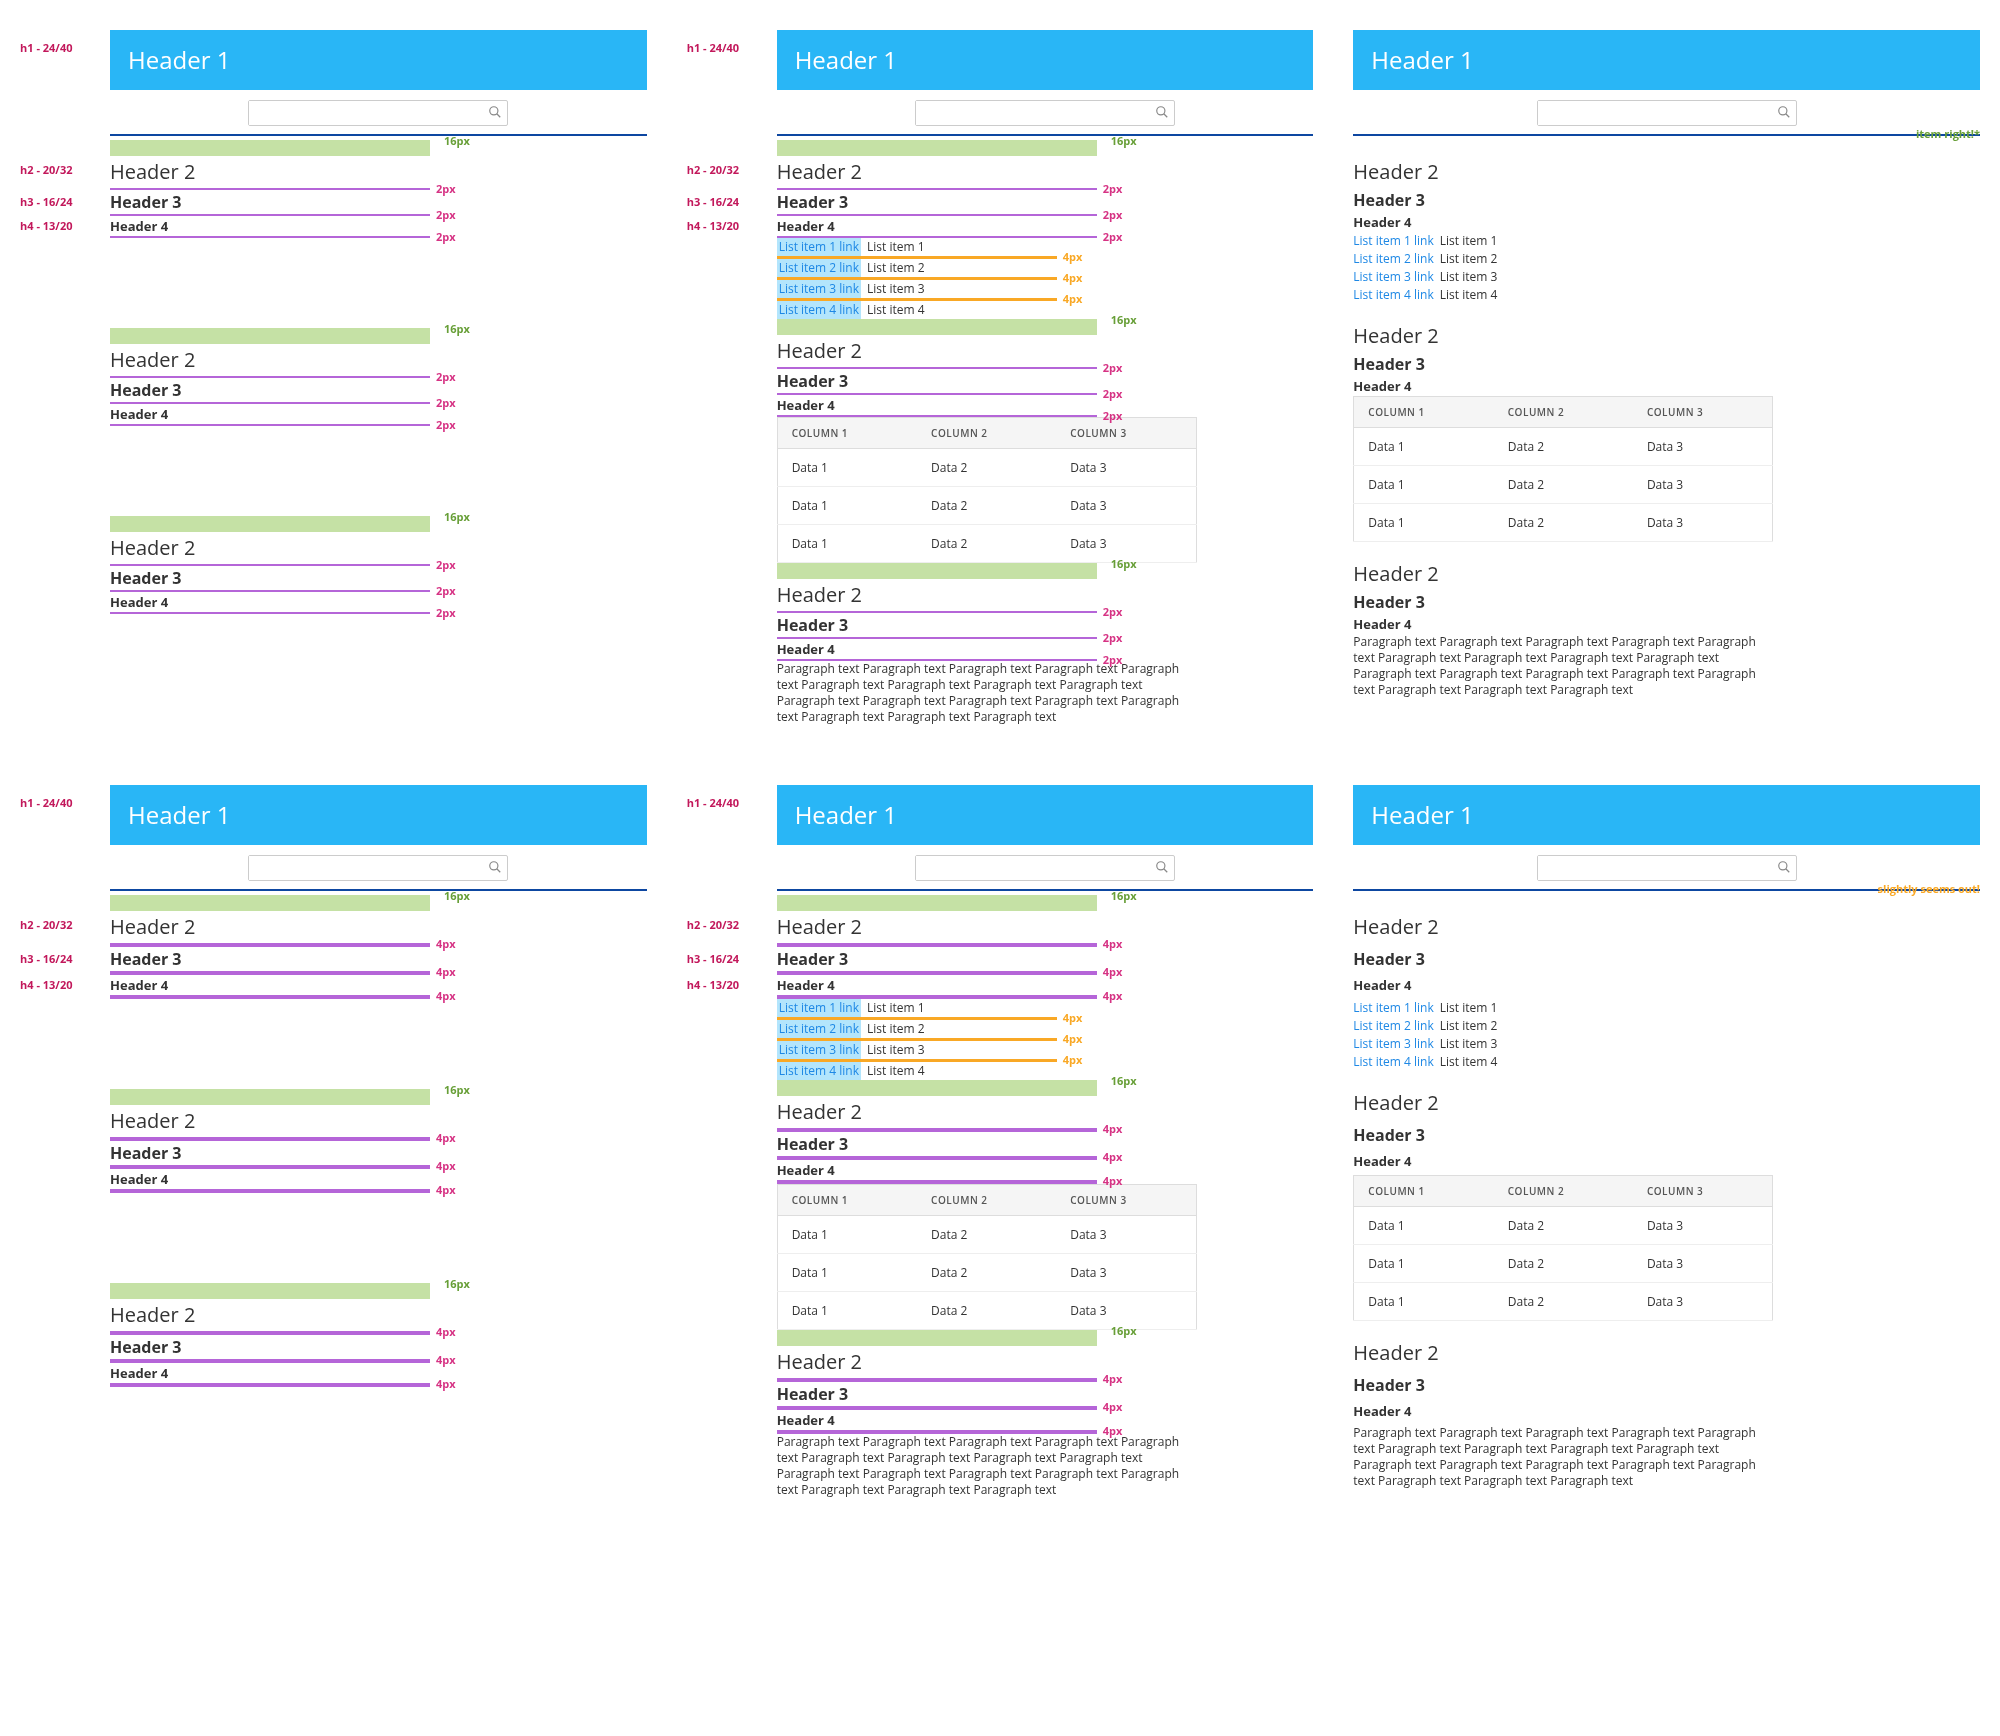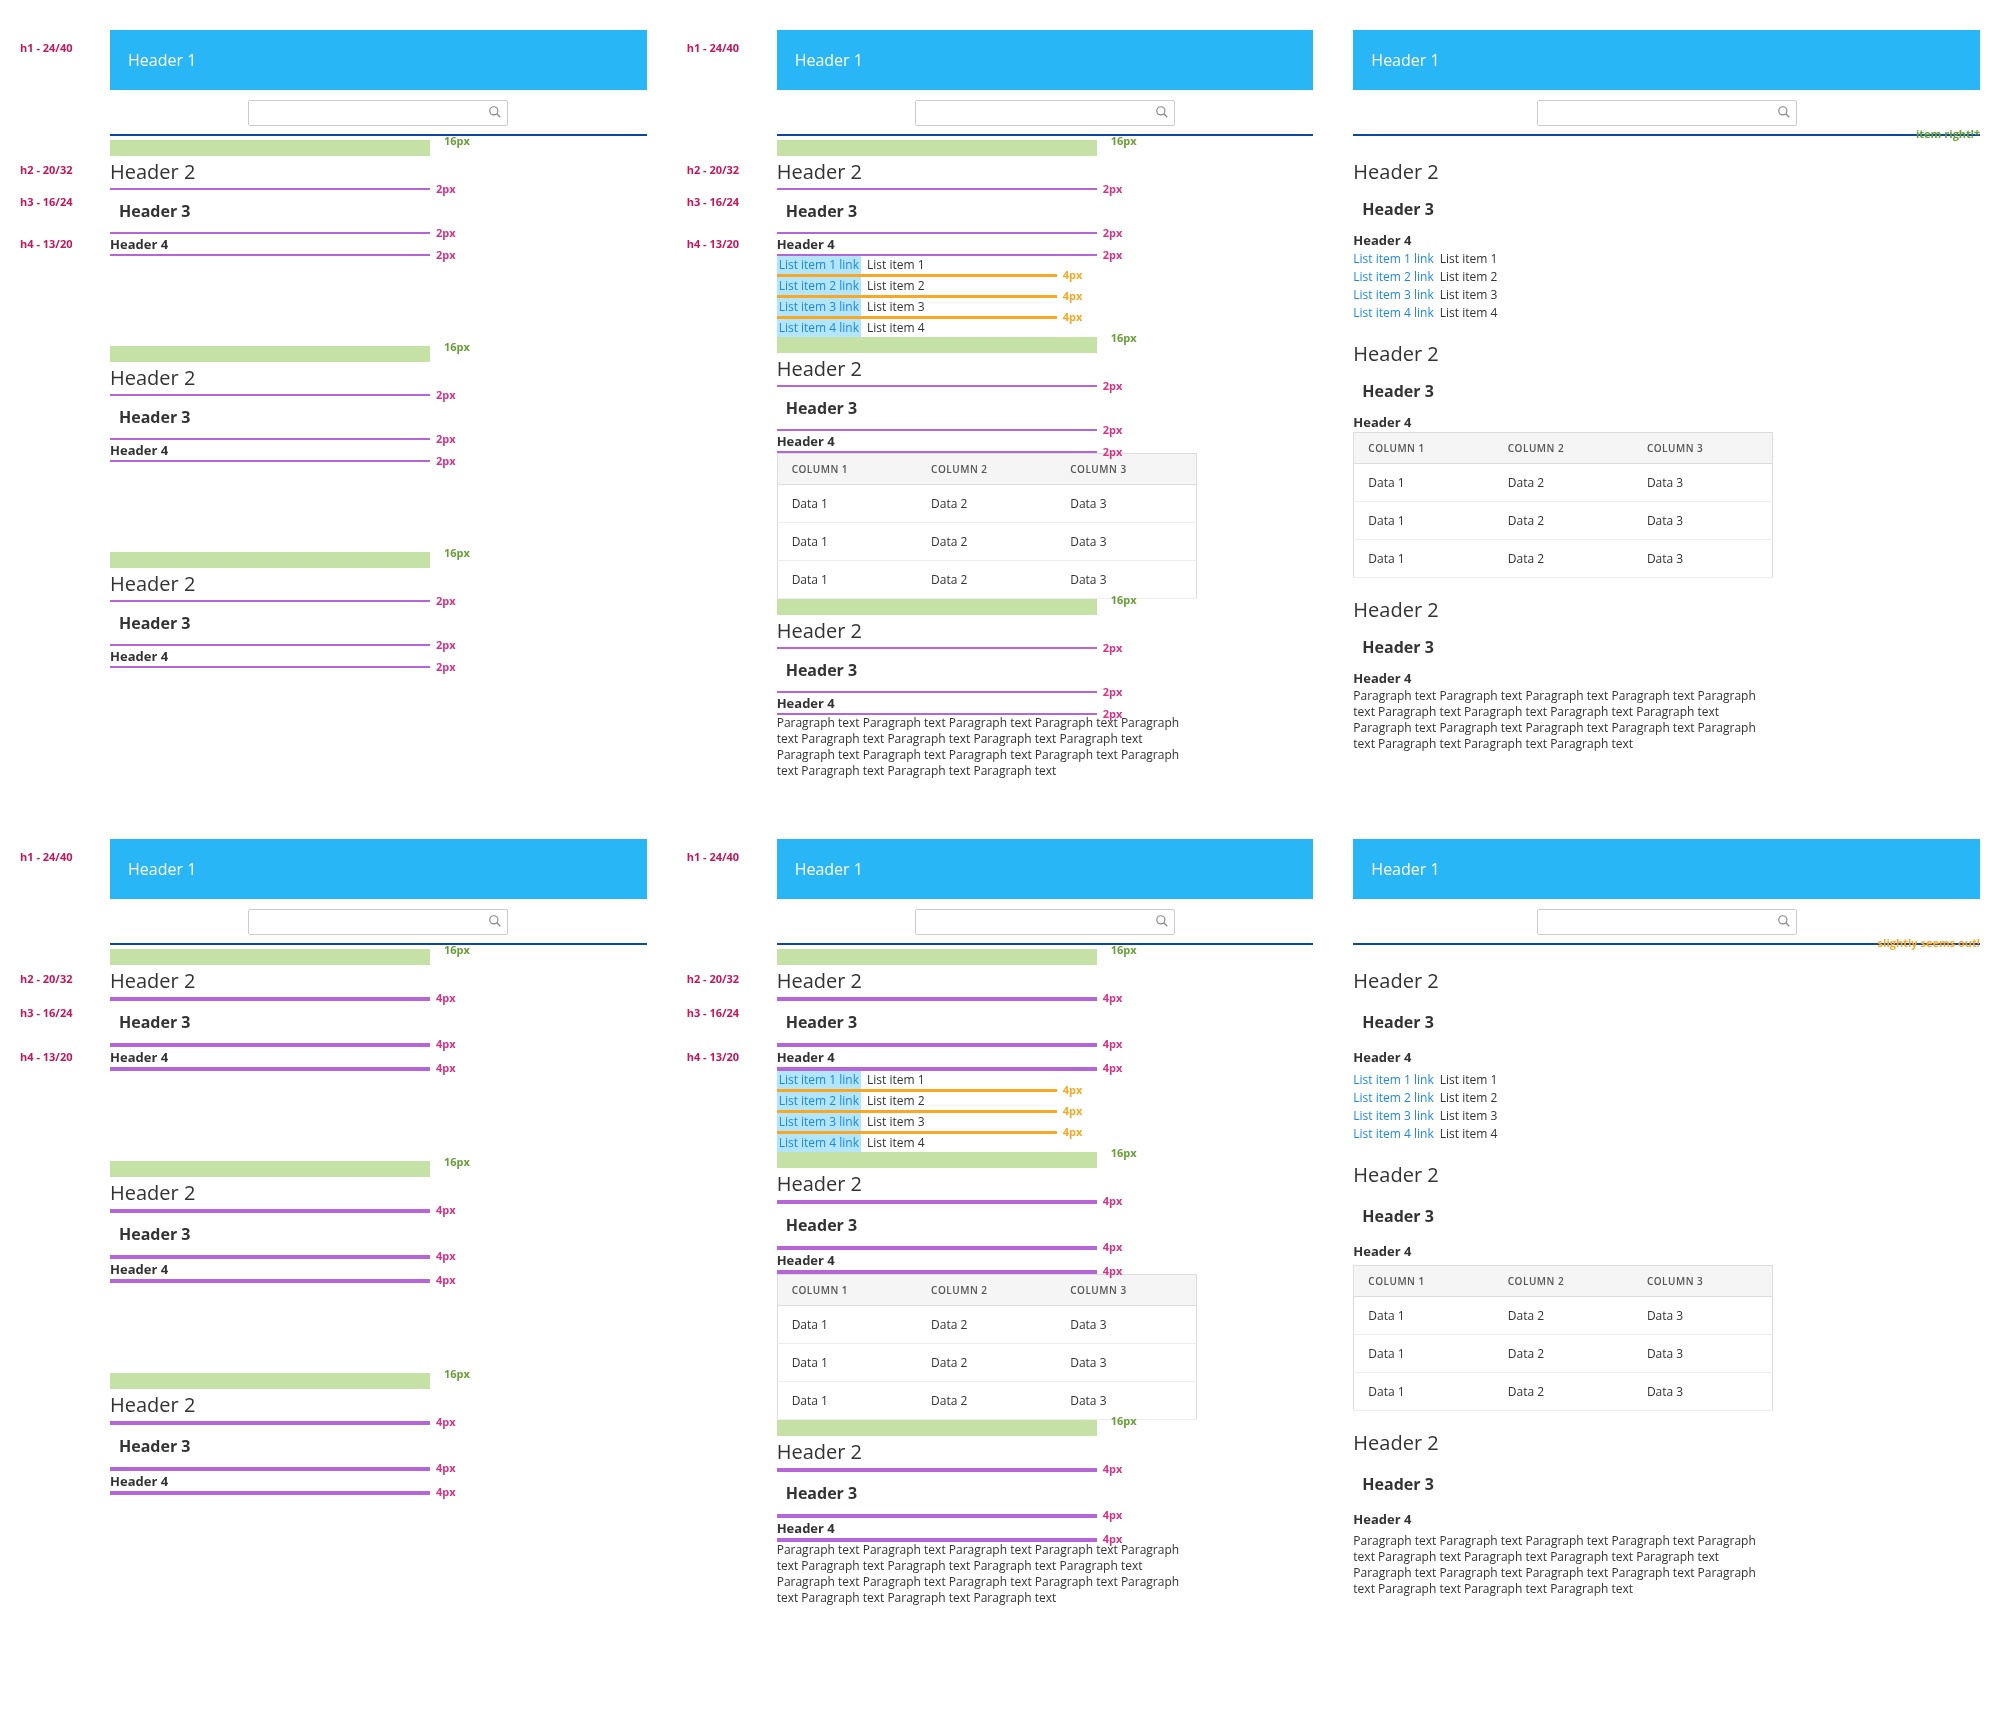--- a/index.html
+++ b/index.html
@@ -26,21 +26,21 @@
     left: 0;
     font-size: 11px;
     font-weight: 700;
     color: #c2185b;
     white-space: nowrap;
   }
   .banner {
     background: #29b6f6;
     color: #fff;
     padding: 10px 18px;
-    font-size: 16px;
+    font-size: 24px;
     line-height: 40px;
     font-weight: 400;
   }
   .searchwrap {
     padding: 10px 0 8px 0;
     text-align: center;
   }
   .search {
     display: inline-flex;
     align-items: center;
@@ -69,21 +69,21 @@
     background: #0d47a1;
     margin: 0 0 4px 0;
   }
   .gap-bar {
     position: relative;
     height: 16px;
     background: #c5e1a5;
   }
   .gap-bar.short { width: 320px; }
   .h2 { font-size: 20px; line-height: 32px; font-weight: 400; margin:0; }
-  .h3 { font-size: 16px; line-height: 24px; font-weight: 700; margin:9px; }
+  .h3 { font-size: 16px; line-height: 24px; font-weight: 700; margin:0; }
   .h4 { font-size: 13px; line-height: 20px; font-weight: 700; margin:0; }
   .rule-row {
     position: relative;
   }
   .rule {
     height: 2px;
     background: #d63384;
     width: 320px;
   }
   .rule.magenta { background: #b565d8; }

